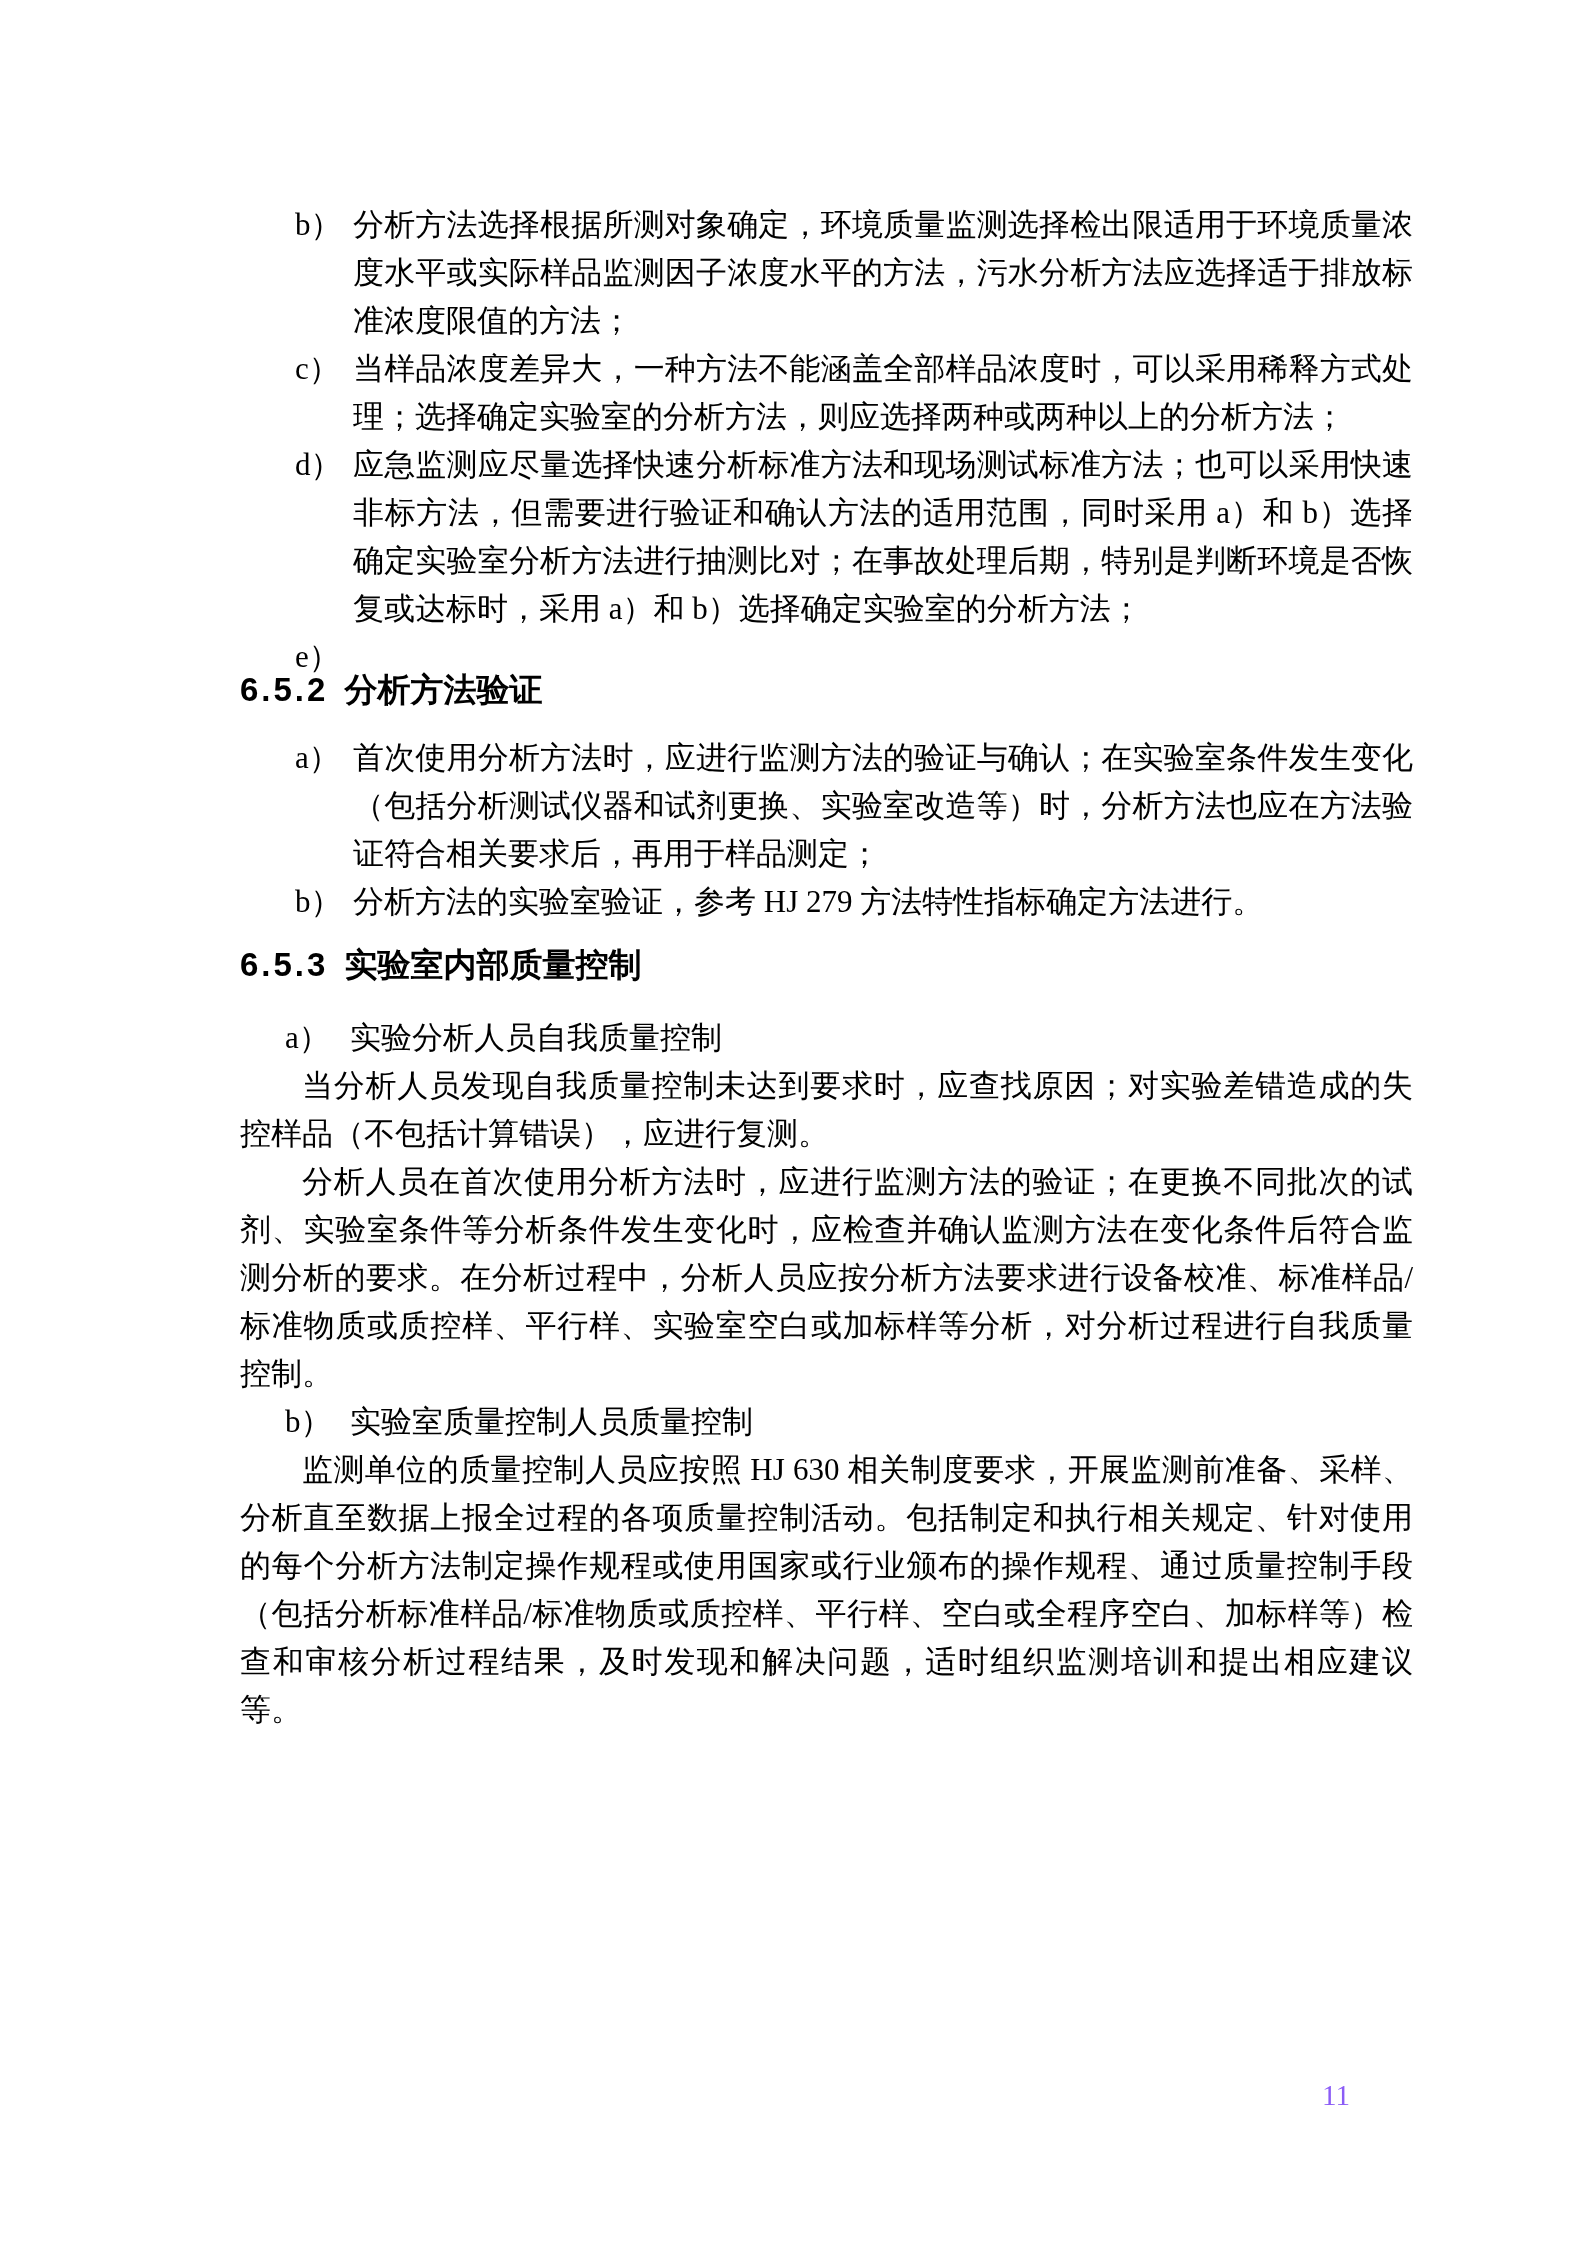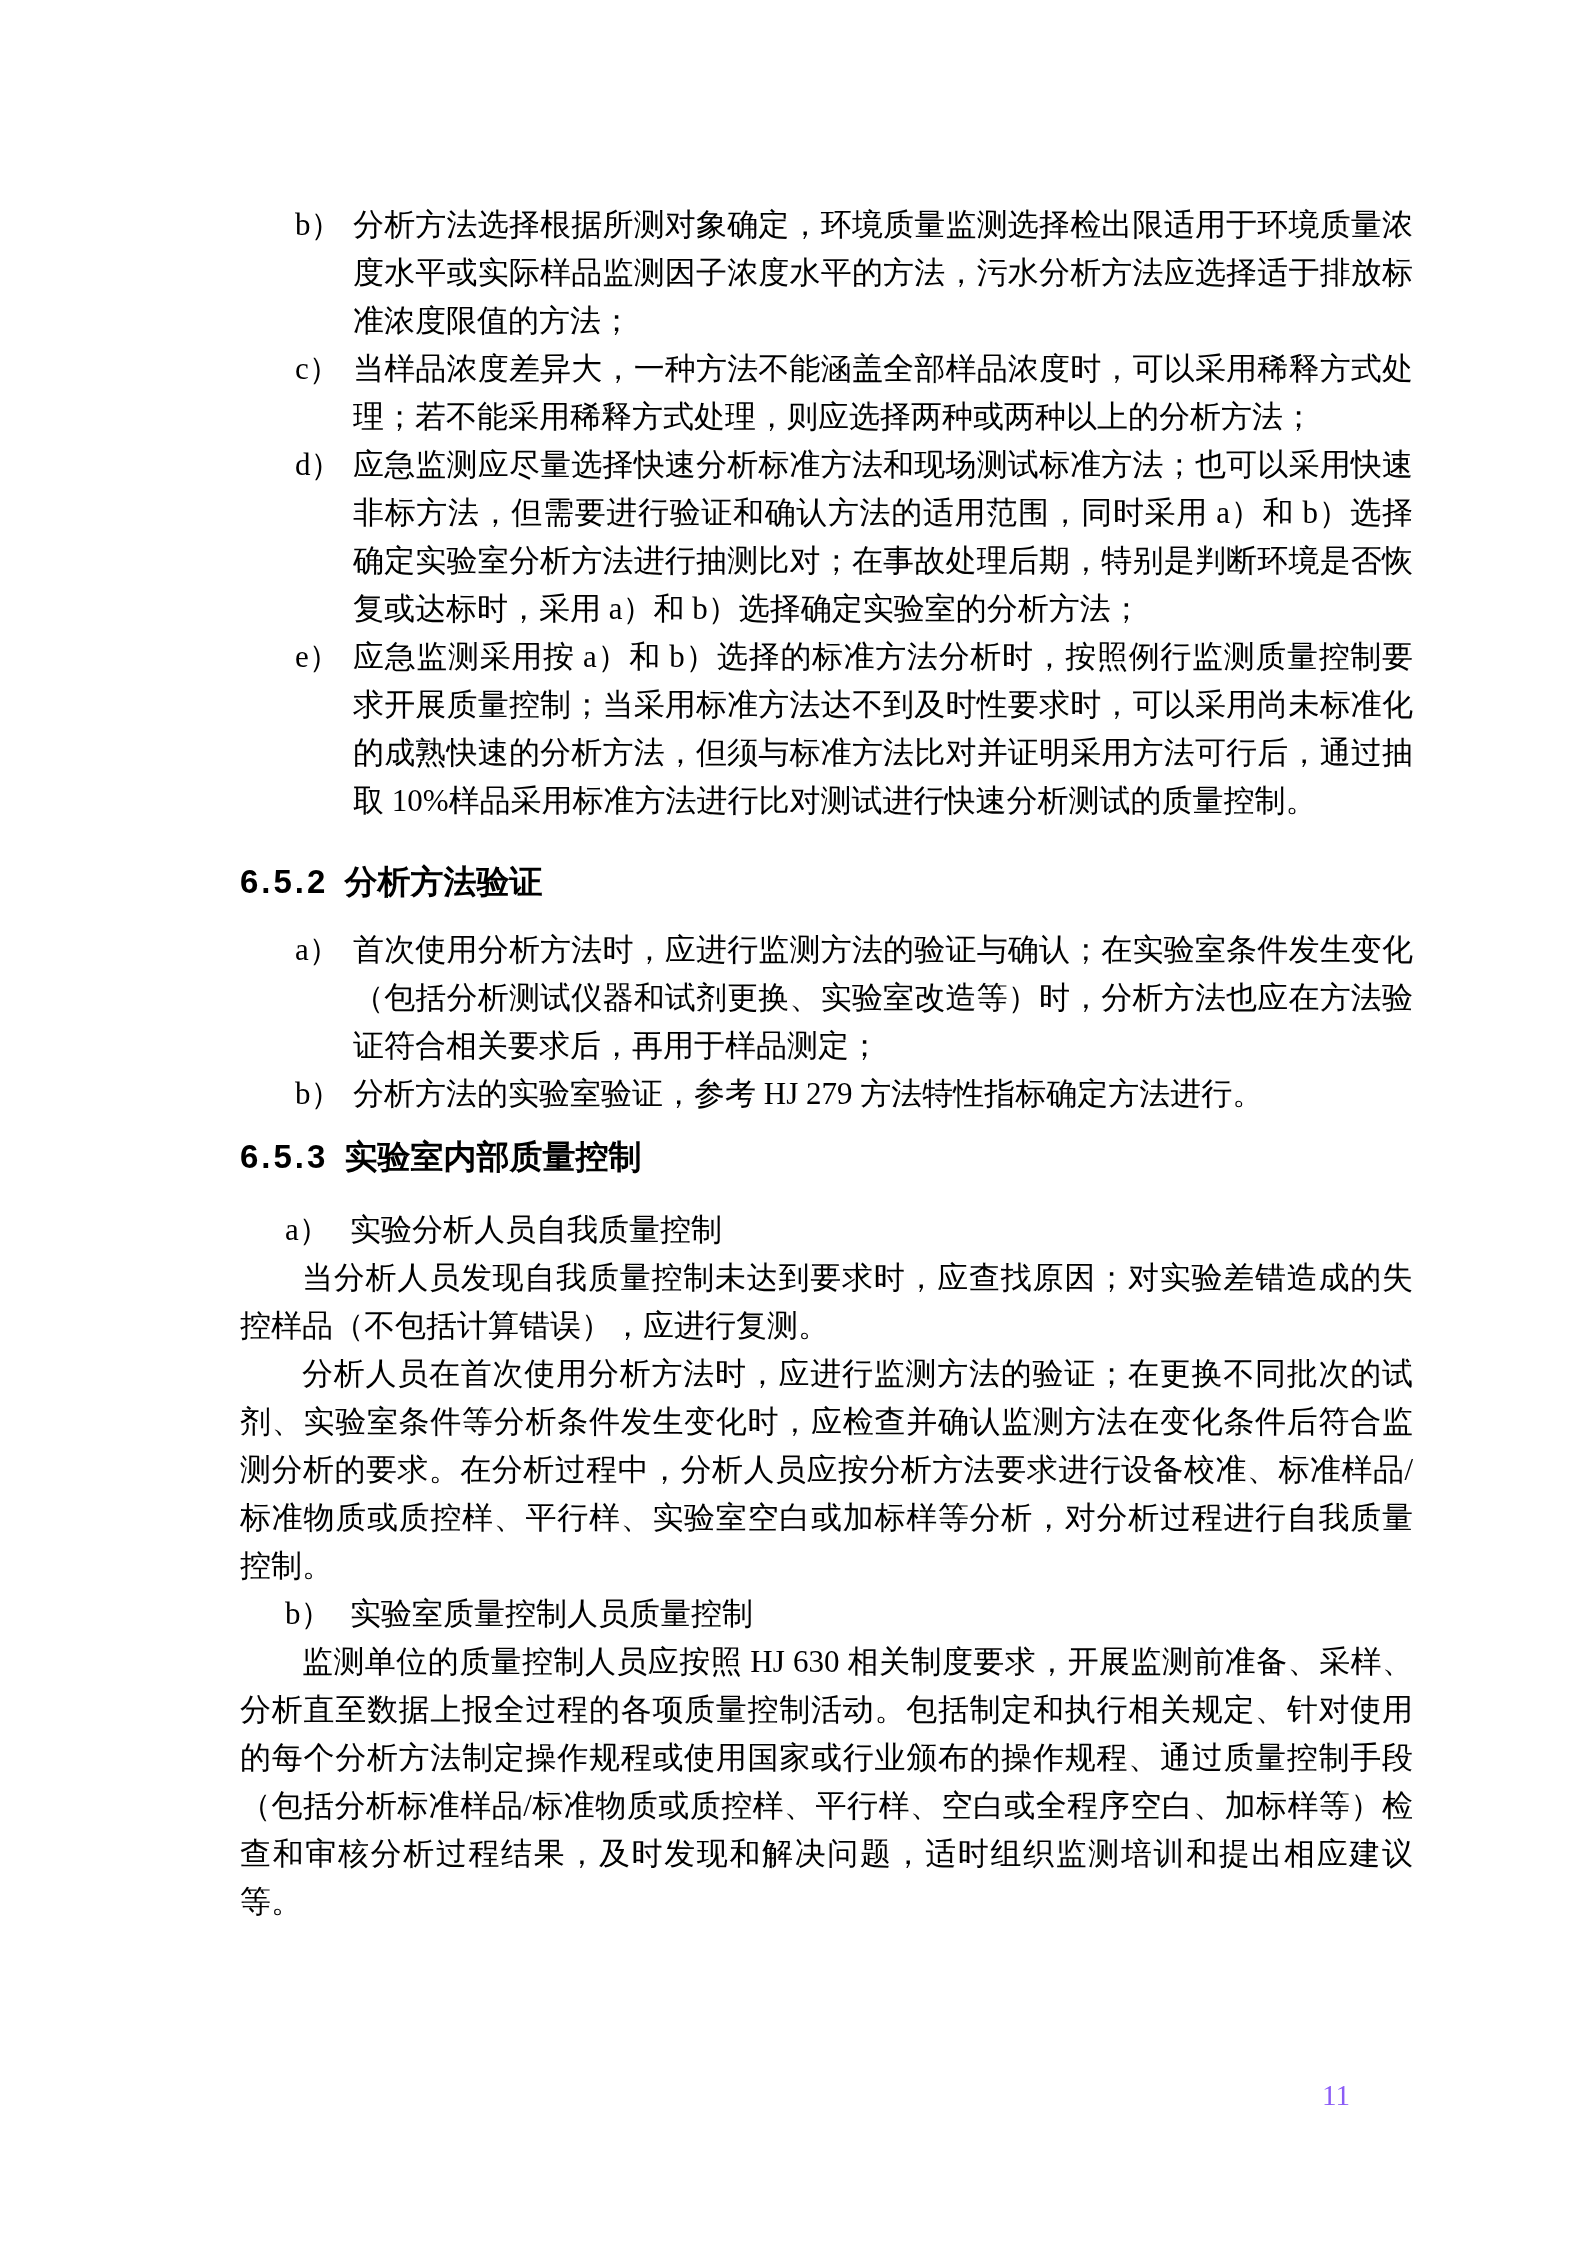--- a/index.html
+++ b/index.html
@@ -70,29 +70,28 @@
 <div class="page">
   <div class="content">
 
     <div class="list">
       <div class="li">
         <span class="marker">b）</span>
         <span>分析方法选择根据所测对象确定，环境质量监测选择检出限适用于环境质量浓度水平或实际样品监测因子浓度水平的方法，污水分析方法应选择适于排放标准浓度限值的方法；</span>
       </div>
       <div class="li">
         <span class="marker">c）</span>
-        <span>当样品浓度差异大，一种方法不能涵盖全部样品浓度时，可以采用稀释方式处理；若不能采用稀释方式处理，则应选择两种或两种以上的分析方法；</span>
+        <span>当样品浓度差异大，一种方法不能涵盖全部样品浓度时，可以采用稀释方式处理；选择确定实验室的分析方法，则应选择两种或两种以上的分析方法；</span>
       </div>
       <div class="li">
         <span class="marker">d）</span>
         <span>应急监测应尽量选择快速分析标准方法和现场测试标准方法；也可以采用快速非标方法，但需要进行验证和确认方法的适用范围，同时采用 a）和 b）选择确定实验室分析方法进行抽测比对；在事故处理后期，特别是判断环境是否恢复或达标时，采用 a）和 b）选择确定实验室的分析方法；</span>
       </div>
       <div class="li">
         <span class="marker">e）</span>
-        <span>应急监测采用按 a）和 b）选择的标准方法分析时，按照例行监测质量控制要求开展质量控制；当采用标准方法达不到及时性要求时，可以采用尚未标准化的成熟快速的分析方法，但须与标准方法比对并证明采用方法可行后，通过抽取 10%样品采用标准方法进行比对测试进行快速分析测试的质量控制。</span>
       </div>
     </div>
 
     <div class="heading">
       <span class="h-num">6.5.2</span><span class="h-title">分析方法验证</span>
     </div>
 
     <div class="list">
       <div class="li">
         <span class="marker">a）</span>

